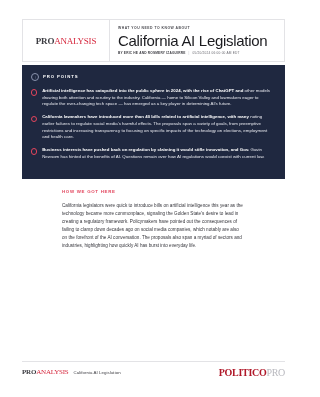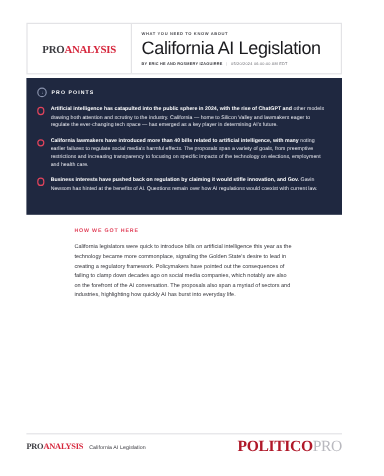--- a/index.html
+++ b/index.html
@@ -46,21 +46,21 @@
     flex: 0 0 86px;
   }
   .brand-logo {
     font-size: 9px;
     letter-spacing: -0.2px;
     font-weight: 400;
     white-space: nowrap;
     font-family: "Liberation Serif", serif;
   }
   .brand-pro { color: #3c3c41; font-weight: 700; }
-  .brand-analysis { color: #d6273d; font-weight: 700; }
+  .brand-analysis { color: #d6273d; font-weight: 400; }
 
   .title-cell {
     flex: 1 1 auto;
     padding: 5px 7px 4px 8px;
     display: flex;
     flex-direction: column;
     justify-content: center;
     overflow: hidden;
   }
   .kicker {
@@ -211,21 +211,21 @@
     font-size: 7px;
     font-family: "Liberation Serif", serif;
     letter-spacing: -0.2px;
   }
   .footer-doc {
     font-size: 4.4px;
     color: #3d3d43;
     letter-spacing: 0.05px;
   }
   .footer-right {
-    font-size: 13px;
+    font-size: 10px;
     font-family: "Liberation Serif", serif;
     letter-spacing: -0.3px;
     white-space: nowrap;
   }
   .politico { color: #b01829; font-weight: 700; }
   .pro-light { color: #b9b9bf; font-weight: 400; }
 </style>
 </head>
 <body>
 

